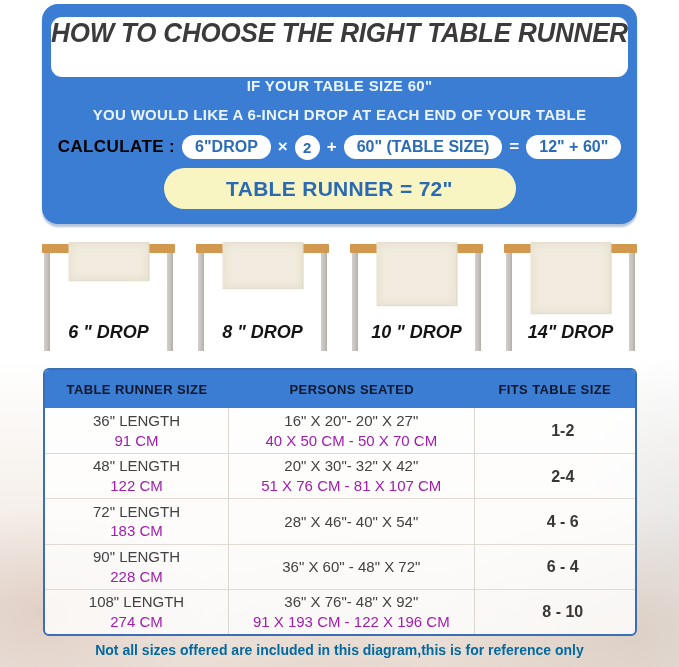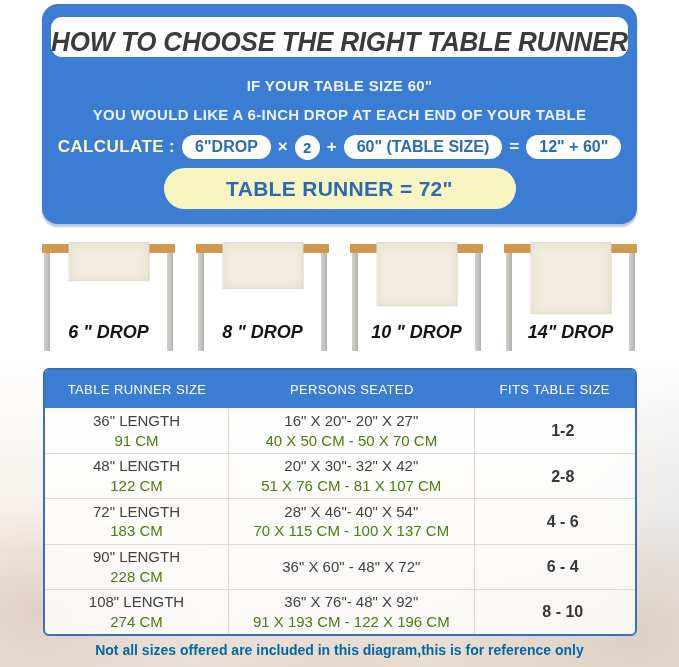--- a/index.html
+++ b/index.html
@@ -19,38 +19,38 @@
       linear-gradient(180deg, #ffffff 0%, #f6f1ec 45%, #ece3dc 100%);
   }
 
   
   .blue-panel {
     position:absolute; left:42px; top:4px; width:595px; height:220px;
     background:#3a7dd3; border-radius:16px;
     box-shadow:0 3px 2px rgba(43,86,146,0.35);
   }
   .title-box {
-    position:absolute; left:9px; right:9px; top:13px; height:40px;
+    position:absolute; left:9px; right:9px; top:13px; height:60px;
     background:#ffffff; border-radius:11px;
-    display:flex; align-items:flex-end; justify-content:center;
+    display:flex; align-items:flex-start; justify-content:center;
   }
   .title-box h1 {
     font-size:26px; font-weight:bold; font-style:italic; color:#3b3b3b;
     letter-spacing:-0.2px; white-space:nowrap; transform:scale(1,1.06);
   }
   .sub { position:absolute; left:0; right:0; text-align:center; color:#eaf4ff;
     font-size:15px; font-weight:bold; letter-spacing:0.3px; white-space:nowrap; }
   .sub1 { top:73px; }
   .sub2 { top:94px;margin-top:8px; }
 
   .calc-row {
     position:absolute; left:0; right:0; top:128px; height:30px;
     display:flex; align-items:center; justify-content:center; gap:7px; white-space:nowrap;
   }
-  .calc-label { color:#fef9c3; font-weight:bold; font-size:17px; letter-spacing:0.4px; }
+  .calc-label { color:#000000; font-weight:bold; font-size:17px; letter-spacing:0.4px; }
   .pill {
     background:#ffffff; color:#2c6cb5; font-weight:bold; font-size:16px;
     padding:3px 13px; border-radius:15px; display:inline-flex; align-items:center; justify-content:center;
   }
   .pill.circle { width:25px; height:25px; padding:0; border-radius:50%; font-size:15px; }
   .op { color:#ffffff; font-weight:bold; font-size:17px; }
 
   .result-pill {
     position:absolute; left:50%; top:164px; transform:translateX(-50%);
     width:352px; height:41px; background:#f9f5c2; border-radius:22px;
@@ -82,31 +82,31 @@
   
   .size-table {
     position:absolute; left:43px; top:368px; width:594px; height:268px;
     border:2px solid #3a6fb5; border-radius:6px; overflow:hidden;
     background:rgba(255,255,255,0.80);
     display:grid;
     grid-template-columns:31.2% 41.6% 27.2%;
     grid-template-rows:38px repeat(5, 1fr);
   }
   .th {
-    background:#3a7dd3; color:#ffffff; font-weight:normal; font-size:13px; letter-spacing:0.4px;
+    background:#3a7dd3; color:#0f172a; font-weight:bold; font-size:13px; letter-spacing:0.4px;
     display:flex; align-items:center; justify-content:center; white-space:nowrap;
   }
   .td {
     display:flex; flex-direction:column; align-items:center; justify-content:center;
     line-height:1.32; text-align:center; white-space:nowrap;
     border-top:1px solid #e0dbd4;
   }
   .td.c1, .td.c2 { border-right:1px solid #dcd7d0; }
   .td .ln1 { font-size:15px; color:#424242; }
-  .td .ln2 { font-size:15px; color:#4d7c0f; }
+  .td .ln2 { font-size:15px; color:#a21caf; }
   .td.persons { font-size:16px; color:#383838; font-weight:bold;padding-left:16px; }
   .size-table .td.first-row { border-top:none; }
 
   
   .footer-note {
     position:absolute; left:0; right:0; top:642px; text-align:center;
     font-size:14px; font-weight:bold; color:#0369a1; white-space:nowrap;
   }
 </style>
 </head>
@@ -184,29 +184,28 @@
     <div class="td persons first-row">1-2</div>
 
     <div class="td c1">
       <span class="ln1">48" LENGTH</span>
       <span class="ln2">122 CM</span>
     </div>
     <div class="td c2">
       <span class="ln1">20" X 30"- 32" X 42"</span>
       <span class="ln2">51 X 76 CM - 81 X 107 CM</span>
     </div>
-    <div class="td persons">2-8</div>
+    <div class="td persons">2-4</div>
 
     <div class="td c1">
       <span class="ln1">72" LENGTH</span>
       <span class="ln2">183 CM</span>
     </div>
     <div class="td c2">
       <span class="ln1">28" X 46"- 40" X 54"</span>
-      <span class="ln2">70 X 115 CM - 100 X 137 CM</span>
     </div>
     <div class="td persons">4 - 6</div>
 
     <div class="td c1">
       <span class="ln1">90" LENGTH</span>
       <span class="ln2">228 CM</span>
     </div>
     <div class="td c2">
       <span class="ln1">36" X 60" - 48" X 72"</span>
     </div>

